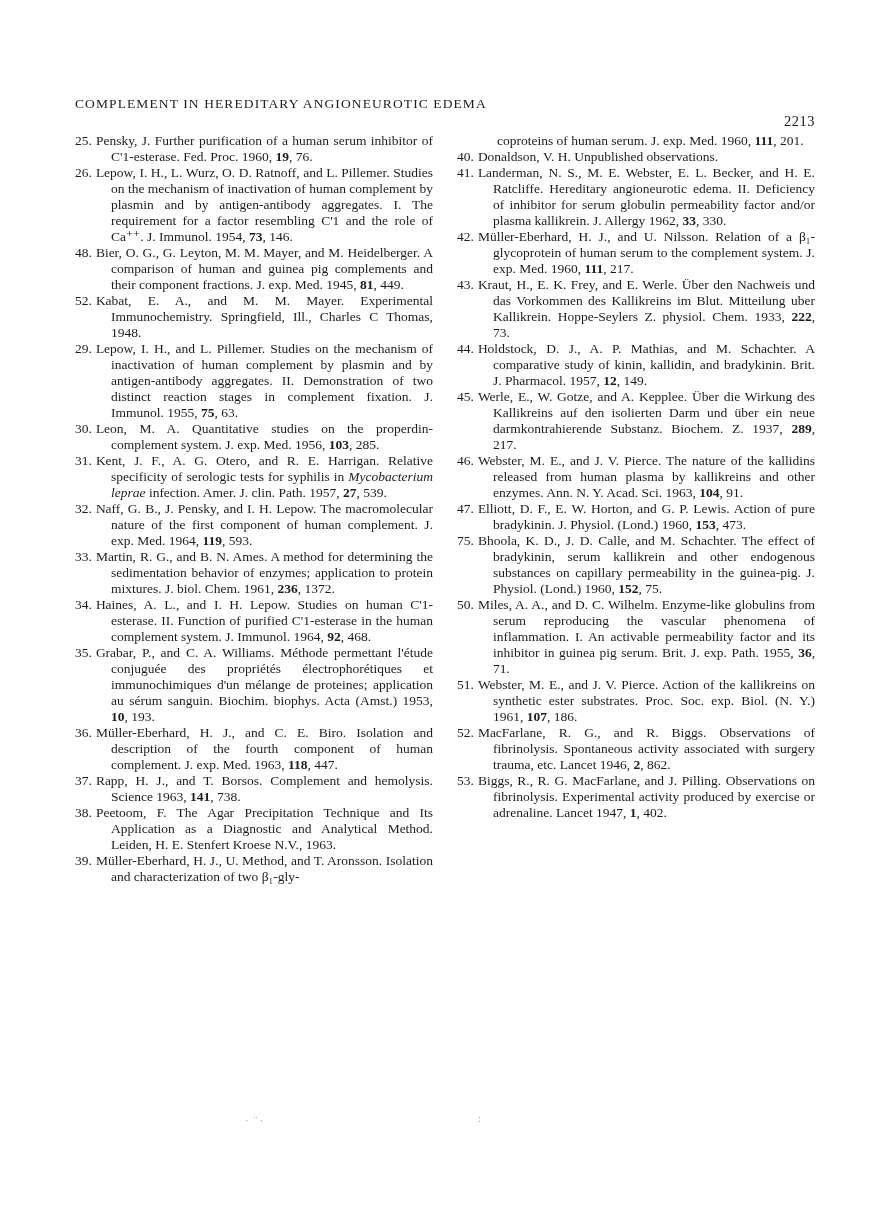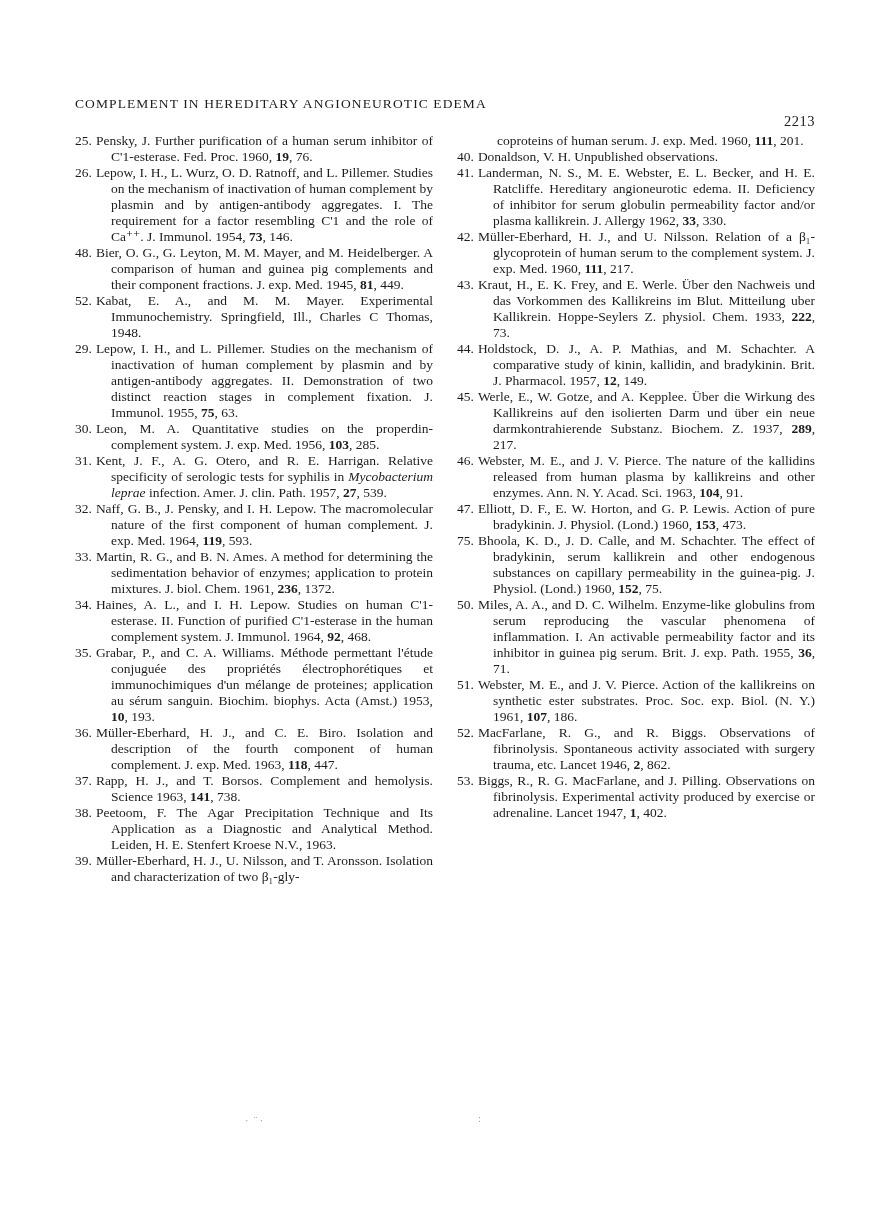--- a/index.html
+++ b/index.html
@@ -112,21 +112,21 @@
         <p class="ref"><span class="ref-num">34.</span><span class="ref-text">Haines, A. L., and I. H. Lepow.  Studies on human C'1-esterase.  II. Function of purified C'1-esterase in the human complement system.  J. Immunol. 1964, <b>92</b>, 468.</span></p>
 
         <p class="ref"><span class="ref-num">35.</span><span class="ref-text">Grabar, P., and C. A. Williams.  Méthode permettant l'étude conjuguée des propriétés électrophorétiques et immunochimiques d'un mélange de proteines; application au sérum sanguin.  Biochim. biophys. Acta (Amst.) 1953, <b>10</b>, 193.</span></p>
 
         <p class="ref"><span class="ref-num">36.</span><span class="ref-text">Müller-Eberhard, H. J., and C. E. Biro.  Isolation and description of the fourth component of human complement.  J. exp. Med. 1963, <b>118</b>, 447.</span></p>
 
         <p class="ref"><span class="ref-num">37.</span><span class="ref-text">Rapp, H. J., and T. Borsos.  Complement and hemolysis.  Science 1963, <b>141</b>, 738.</span></p>
 
         <p class="ref"><span class="ref-num">38.</span><span class="ref-text">Peetoom, F.  The Agar Precipitation Technique and Its Application as a Diagnostic and Analytical Method.  Leiden, H. E. Stenfert Kroese N.V., 1963.</span></p>
 
-        <p class="ref"><span class="ref-num">39.</span><span class="ref-text">Müller-Eberhard, H. J., U. Nilsson, and T. Aronsson.  Isolation and characterization of two β₁-gly-</span></p>
+        <p class="ref"><span class="ref-num">39.</span><span class="ref-text">Müller-Eberhard, H. J., U. Method, and T. Aronsson.  Isolation and characterization of two β₁-gly-</span></p>
       </section>
 
     <section class="col">
 
         <p class="ref cont"><span class="ref-num"></span><span class="ref-text">coproteins of human serum.  J. exp. Med. 1960, <b>111</b>, 201.</span></p>
 
         <p class="ref"><span class="ref-num">40.</span><span class="ref-text">Donaldson, V. H.  Unpublished observations.</span></p>
 
         <p class="ref"><span class="ref-num">41.</span><span class="ref-text">Landerman, N. S., M. E. Webster, E. L. Becker, and H. E. Ratcliffe.  Hereditary angioneurotic edema.  II. Deficiency of inhibitor for serum globulin permeability factor and/or plasma kallikrein.  J. Allergy 1962, <b>33</b>, 330.</span></p>
 

